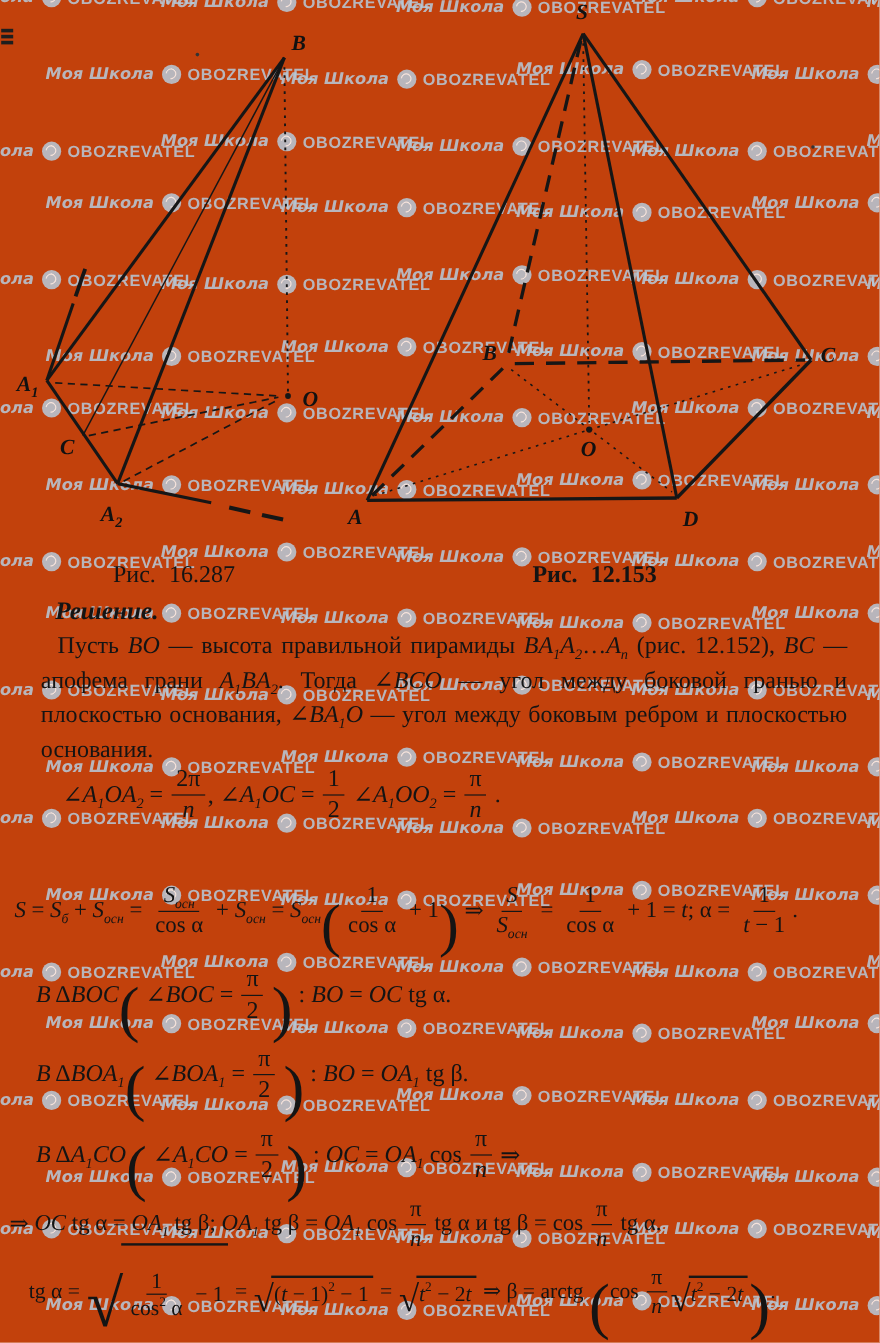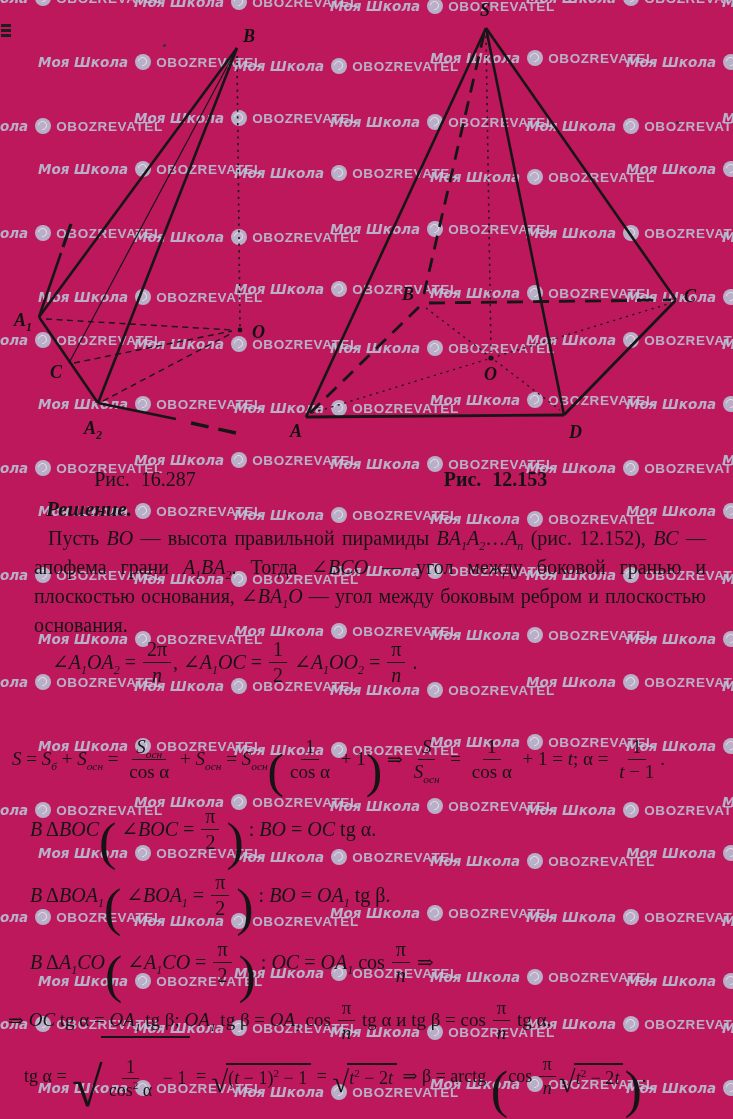--- a/index.html
+++ b/index.html
@@ -1,16 +1,16 @@
 <!DOCTYPE html>
 <html style="--wmc: #b7cbdb;"><head>
 <meta charset="utf-8">
 <style>
   html,body{margin:0;padding:0;}
-  .page{position:relative;width:733px;height:1119px;background:#be185d;overflow:hidden;
+  .page{position:relative;width:733px;height:1119px;background:#c2410c;overflow:hidden;
         font-family:"Liberation Serif","DejaVu Serif",serif;color:#141414;}
   
   #wm-layer{position:absolute;inset:0;z-index:1;}
   .wm{position:absolute;display:inline-flex;align-items:center;white-space:nowrap;
       color:var(--wmc,#b7cbdb);opacity:.85;}
   .wm .wscript{font-style:italic;font-weight:bold;font-family:"DejaVu Sans",sans-serif;font-size:13.5px;}
   .wm .wbrand{font-family:"Liberation Sans","DejaVu Sans",sans-serif;font-weight:700;
       font-size:13.5px;letter-spacing:.6px;}
   .wmlogo{display:inline-block;width:16px;height:16px;border-radius:50%;
       background:var(--wmc,#b7cbdb);margin:0 5px 0 7px;position:relative;}

